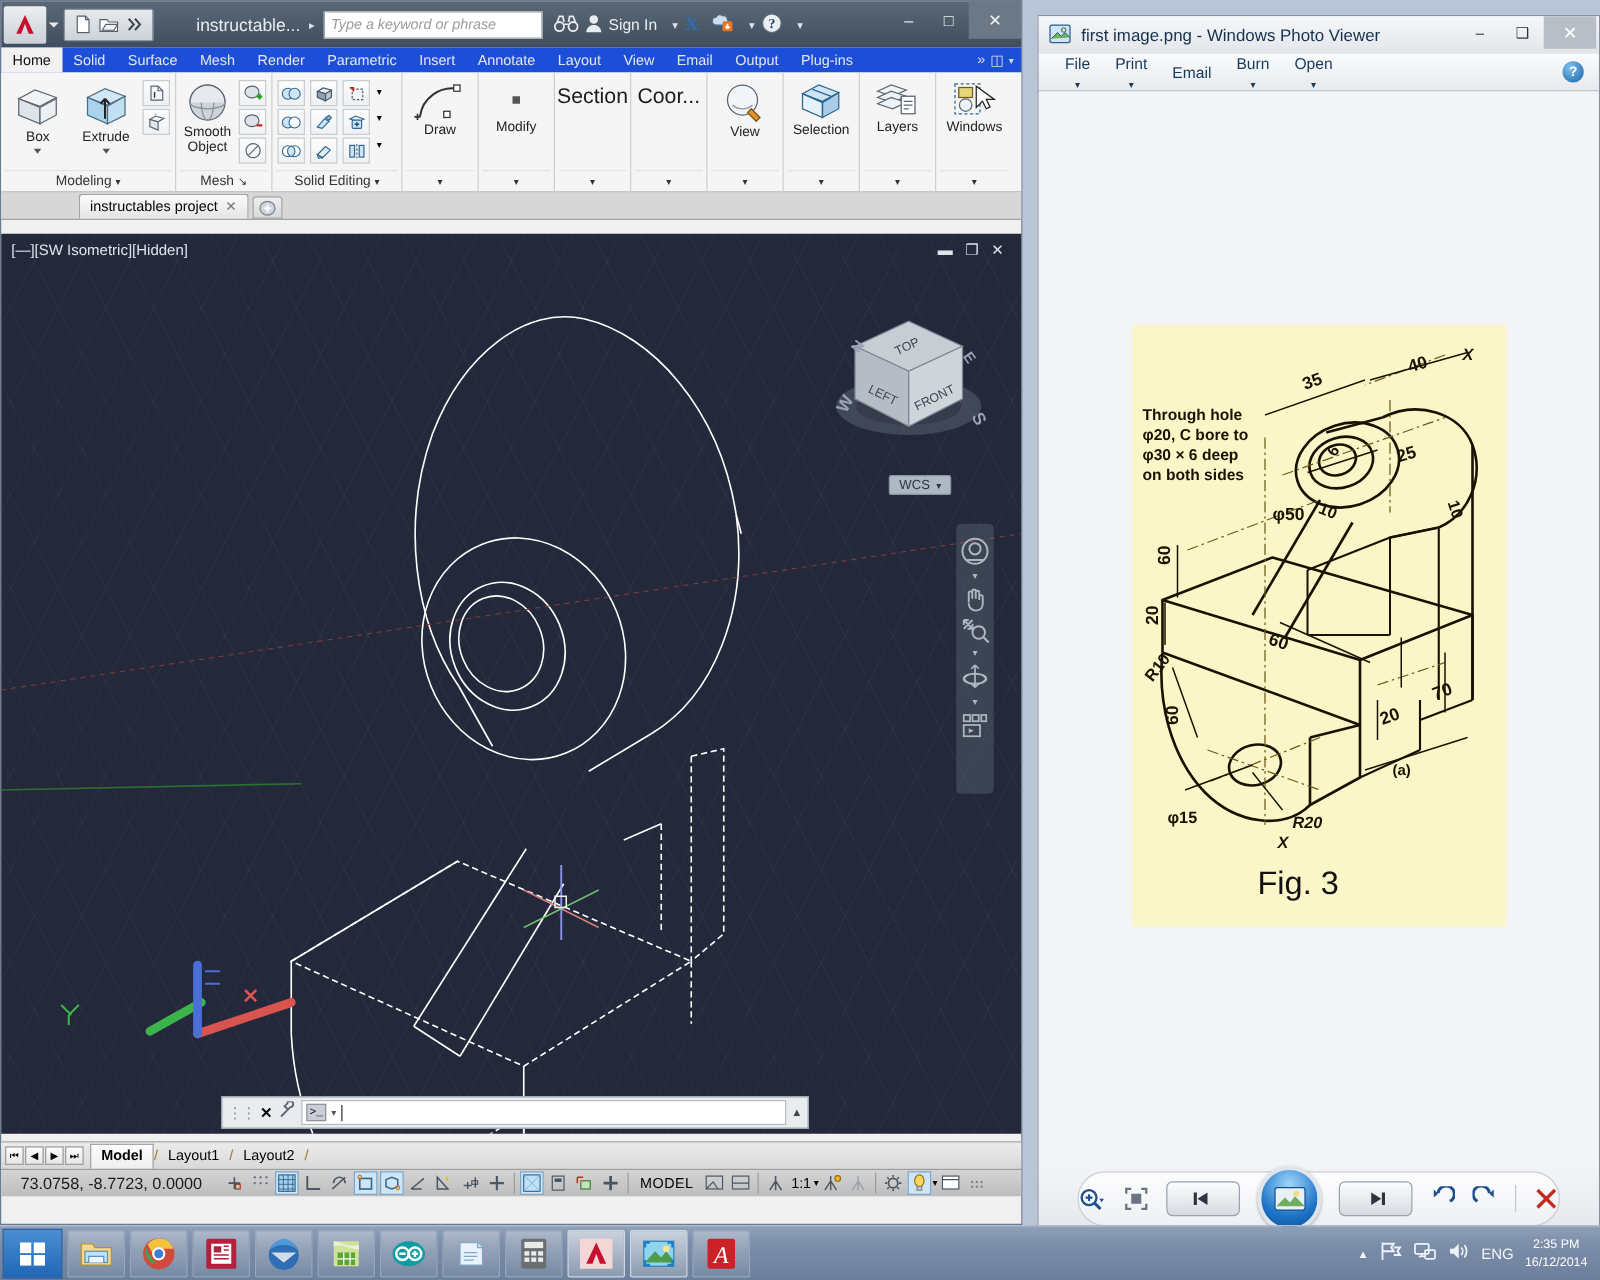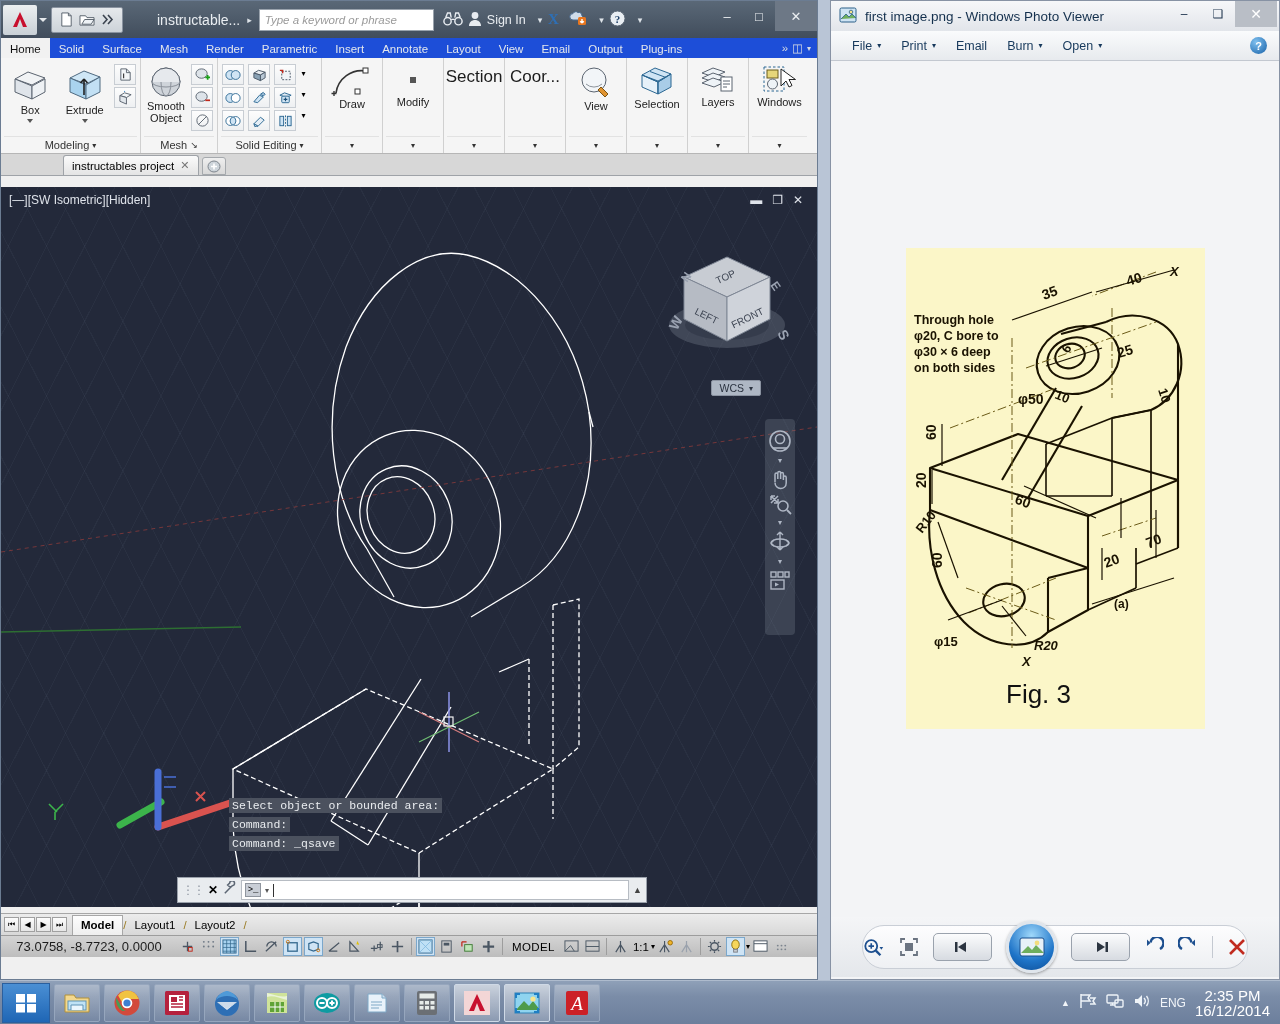--- a/index.html
+++ b/index.html
@@ -121,32 +121,32 @@
   .statusbar { position:absolute; left:0; bottom:22px; width:816px; height:22px;
      background:linear-gradient(#d4d4d4,#bdbdbd); border-top:1px solid #9d9d9d; display:flex;
      align-items:center; font-size:11px; }
   .coords { width:176px; text-align:center; color:#1d1d1d; font-size:13px;}
   .sbtn2 { width:19px;height:19px; margin:0 1px; border:1px solid transparent; display:flex;
      align-items:center; justify-content:center;}
   .sbtn2.on { background:#cfe4f5; border-color:#7ba7cb;}
   .sb-sep { width:1px;height:17px;background:#9d9d9d; margin:0 3px;}
 
   
-  #pv { position:absolute; left:830px; top:0; width:450px; height:980px; background:#f3f4f6;
+  #pv { position:absolute; left:830px; top:12px; width:450px; height:980px; background:#f3f4f6;
         border:1px solid #8792a4; }
   .pv-title { height:30px; background:linear-gradient(#f6f7f9,#e2e5ea); display:flex; align-items:center;
      padding-left:8px; gap:8px; position:relative;}
   .pv-title .t { font-size:13.5px; color:#14304d; }
   .pv-winbtns { position:absolute; right:2px; top:0; display:flex; }
   .pv-winbtn { width:34px; height:26px; display:flex; align-items:center; justify-content:center;
      color:#20364f; font-size:12px;}
   .pv-winbtn.close { width:42px; background:#b9bec6; color:#fff; font-size:14px;}
   .pv-menu { height:30px; background:linear-gradient(#fafbfc,#e7eaee); border-bottom:1px solid #c3c8d0;
      display:flex; align-items:center; gap:2px; padding-left:12px; }
-  .pv-mi { display:flex; align-items:center; gap:5px; padding:3px 9px; font-size:12.5px; color:#17395c;}
+  .pv-mi { display:flex; align-items:center; gap:5px; padding:3px 9px; font-size:12.5px; color:#17395c;flex-direction:column;}
   .pv-help { margin-left:auto; margin-right:12px; width:17px;height:17px;border-radius:50%;
      background:radial-gradient(circle at 35% 30%, #7fc0ef, #1761a8); color:#fff; font-size:11px;
      font-weight:bold; display:flex;align-items:center;justify-content:center;}
   .pv-stage { position:absolute; left:0; top:61px; width:448px; height:856px; background:#f3f4f6;
      display:flex; align-items:flex-start; justify-content:center; padding-top:186px;}
   .pv-image { width:299px; height:481px; background:#fbf6c8; position:relative; }
   .pv-toolbar { position:absolute; bottom:2px; left:0; width:448px; height:60px;
      background:linear-gradient(#f4f5f7,#e4e7eb); display:flex; align-items:center; justify-content:center;}
   .pv-tb-inner { width:386px;height:44px; border:1px solid #c9ced6; border-radius:22px;
      background:linear-gradient(#fdfdfe,#eef0f3); display:flex; align-items:center; justify-content:center;
@@ -164,21 +164,21 @@
   #taskbar { position:absolute; left:0; bottom:0; width:1280px; height:44px;
      background:linear-gradient(#8fa0b8,#7b8da8 35%,#6c7f9c); border-top:1px solid #aebbcd;
      display:flex; align-items:center; }
   .start { width:48px;height:40px; margin-left:2px; background:linear-gradient(#4a8fd4,#1f66b5);
      border:1px solid #2a5f9e; display:flex;align-items:center;justify-content:center;}
   .tb-item { width:46px;height:38px; margin-left:4px; border:1px solid #96a6bd;
      background:linear-gradient(rgba(255,255,255,.30),rgba(255,255,255,.06));
      display:flex;align-items:center;justify-content:center; border-radius:2px;}
   .tb-item.active { border-color:#cfd9e6; background:linear-gradient(rgba(255,255,255,.55),rgba(255,255,255,.2)); }
   .tray { margin-left:auto; display:flex; align-items:center; gap:9px; padding-right:10px; color:#f2f5f9;}
-  .clock { display:flex; flex-direction:column; align-items:center; font-size:15px; color:#fff;
+  .clock { display:flex; flex-direction:column; align-items:center; font-size:10px; color:#fff;
      line-height:15px;}
 
   .ic { display:block; }
   .dim { font-family:"Liberation Sans", sans-serif; font-weight:bold; fill:#1a1200; }
 </style>
 </head>
 <body>
 
 <div id="acad">
 
@@ -703,25 +703,20 @@
         <svg width="24" height="24" viewBox="0 0 24 24">
             <rect x="3" y="3" width="5" height="5" fill="none" stroke="#aeb6c4" stroke-width="1.4"></rect>
             <rect x="10" y="3" width="5" height="5" fill="none" stroke="#aeb6c4" stroke-width="1.4"></rect>
             <rect x="17" y="3" width="4" height="5" fill="none" stroke="#aeb6c4" stroke-width="1.4"></rect>
             <rect x="3" y="11" width="13" height="9" fill="none" stroke="#aeb6c4" stroke-width="1.4"></rect>
             <path d="M7 13.5v4l4-2z" fill="#aeb6c4"></path>
           </svg>
       </div>
     </div>
 
-    <div class="cmdline-hist">
-      <span>Select object or bounded area:</span>
-      <span>Command:</span>
-      <span>Command: _qsave</span>
-    </div>
 
     <div class="cmdbar">
       <span style="color:#8e95a0;letter-spacing:-1px;font-size:12px">⋮⋮</span>
       <span style="font-weight:bold;font-size:12px">✕</span>
       <span>
         <svg width="15" height="15" viewBox="0 0 16 16">
             <path d="M3 13l6-6M9 7l2-2a2.6 2.6 0 10-2.8-2.8L6 4.2z" fill="none" stroke="#5d6774" stroke-width="1.6"></path>
           </svg>
       </span>
       <div class="cmd-input">

